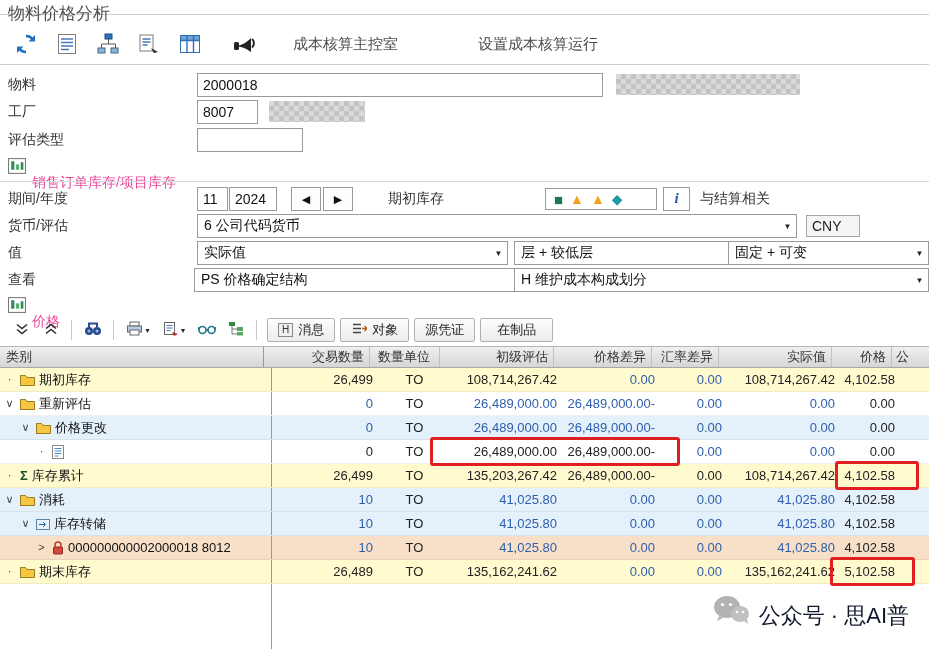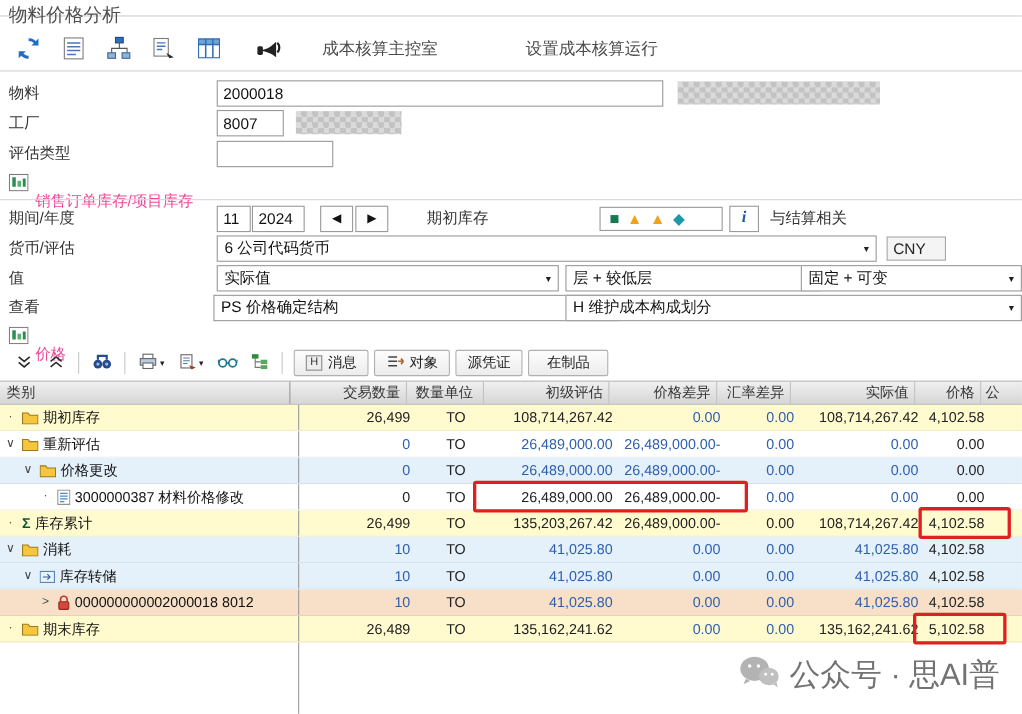--- a/index.html
+++ b/index.html
@@ -74,21 +74,21 @@
   .c4{width:98px;text-align:right;padding-right:5px}
   .c5{width:67px;text-align:right;padding-right:5px}
   .c6{width:113px;text-align:right;padding-right:5px}
   .c7{width:60px;text-align:right;padding-right:5px}
   .cfill{flex:1;padding-left:4px}
   .blu{color:#2e5fae}
   .hl{position:absolute;border:3px solid #e02020;border-radius:3px;pointer-events:none}
   .vline{position:absolute;width:1px;background:#9a9a9a}
   
   .watermark{position:absolute;top:595px;right:20px;display:flex;align-items:flex-end;gap:10px;
-       color:#737373;font-size:28px}
+       color:#0f172a;font-size:22px}
 </style>
 </head>
 <body>
 
 <div class="page">
 
   <div class="title-bar">
     <div class="title">物料价格分析</div>
   </div>
 
@@ -377,21 +377,20 @@
         </div>
         <div class="trow bg-white">
           <div class="tc tree-c" style="padding-left: 35px;">
             <span class="exp">·</span>
             <span class="ricon">
               <svg width="12" height="14" viewBox="0 0 12 14">
                 <rect x="0.5" y="0.5" width="11" height="13" fill="#fff" stroke="#888"></rect>
                 <path d="M2.5 3.5h7M2.5 6h7M2.5 8.5h7M2.5 11h4" stroke="#4a86c8"></path>
               </svg>
             </span>
-            <span class="rlabel">3000000387 材料价格修改</span>
           </div>
           <div class="tc c1">0</div>
           <div class="tc c2">TO</div>
           <div class="tc c3">26,489,000.00</div>
           <div class="tc c4">26,489,000.00-</div>
           <div class="tc c5 blu">0.00</div>
           <div class="tc c6 blu">0.00</div>
           <div class="tc c7">0.00</div>
           <div class="tc cfill"></div>
         </div>

